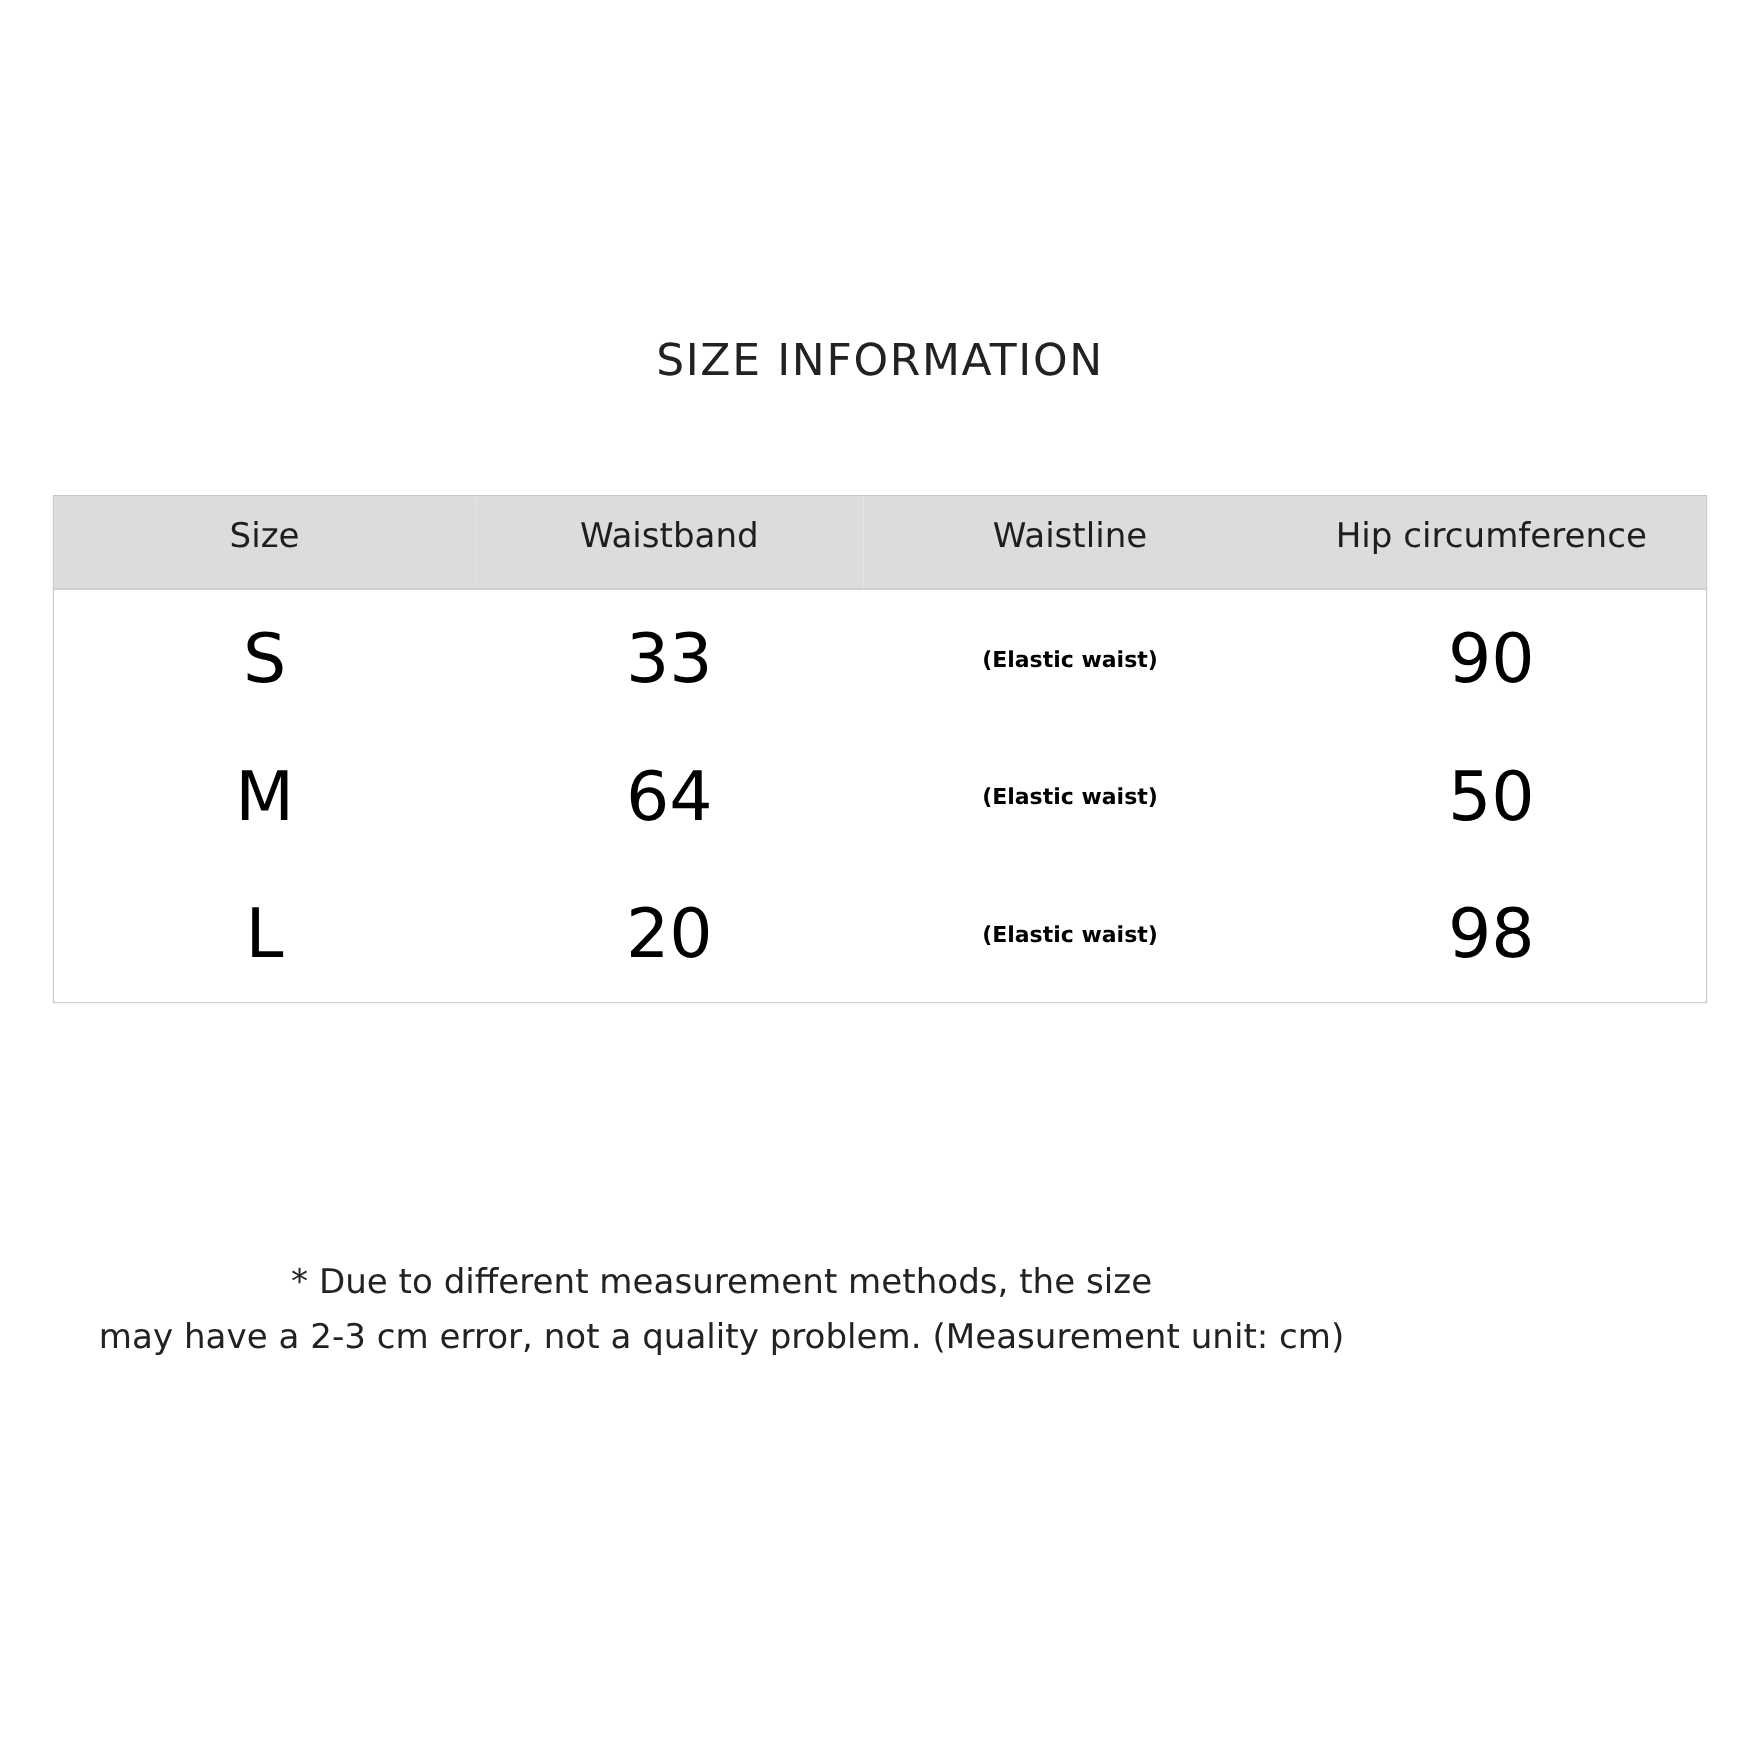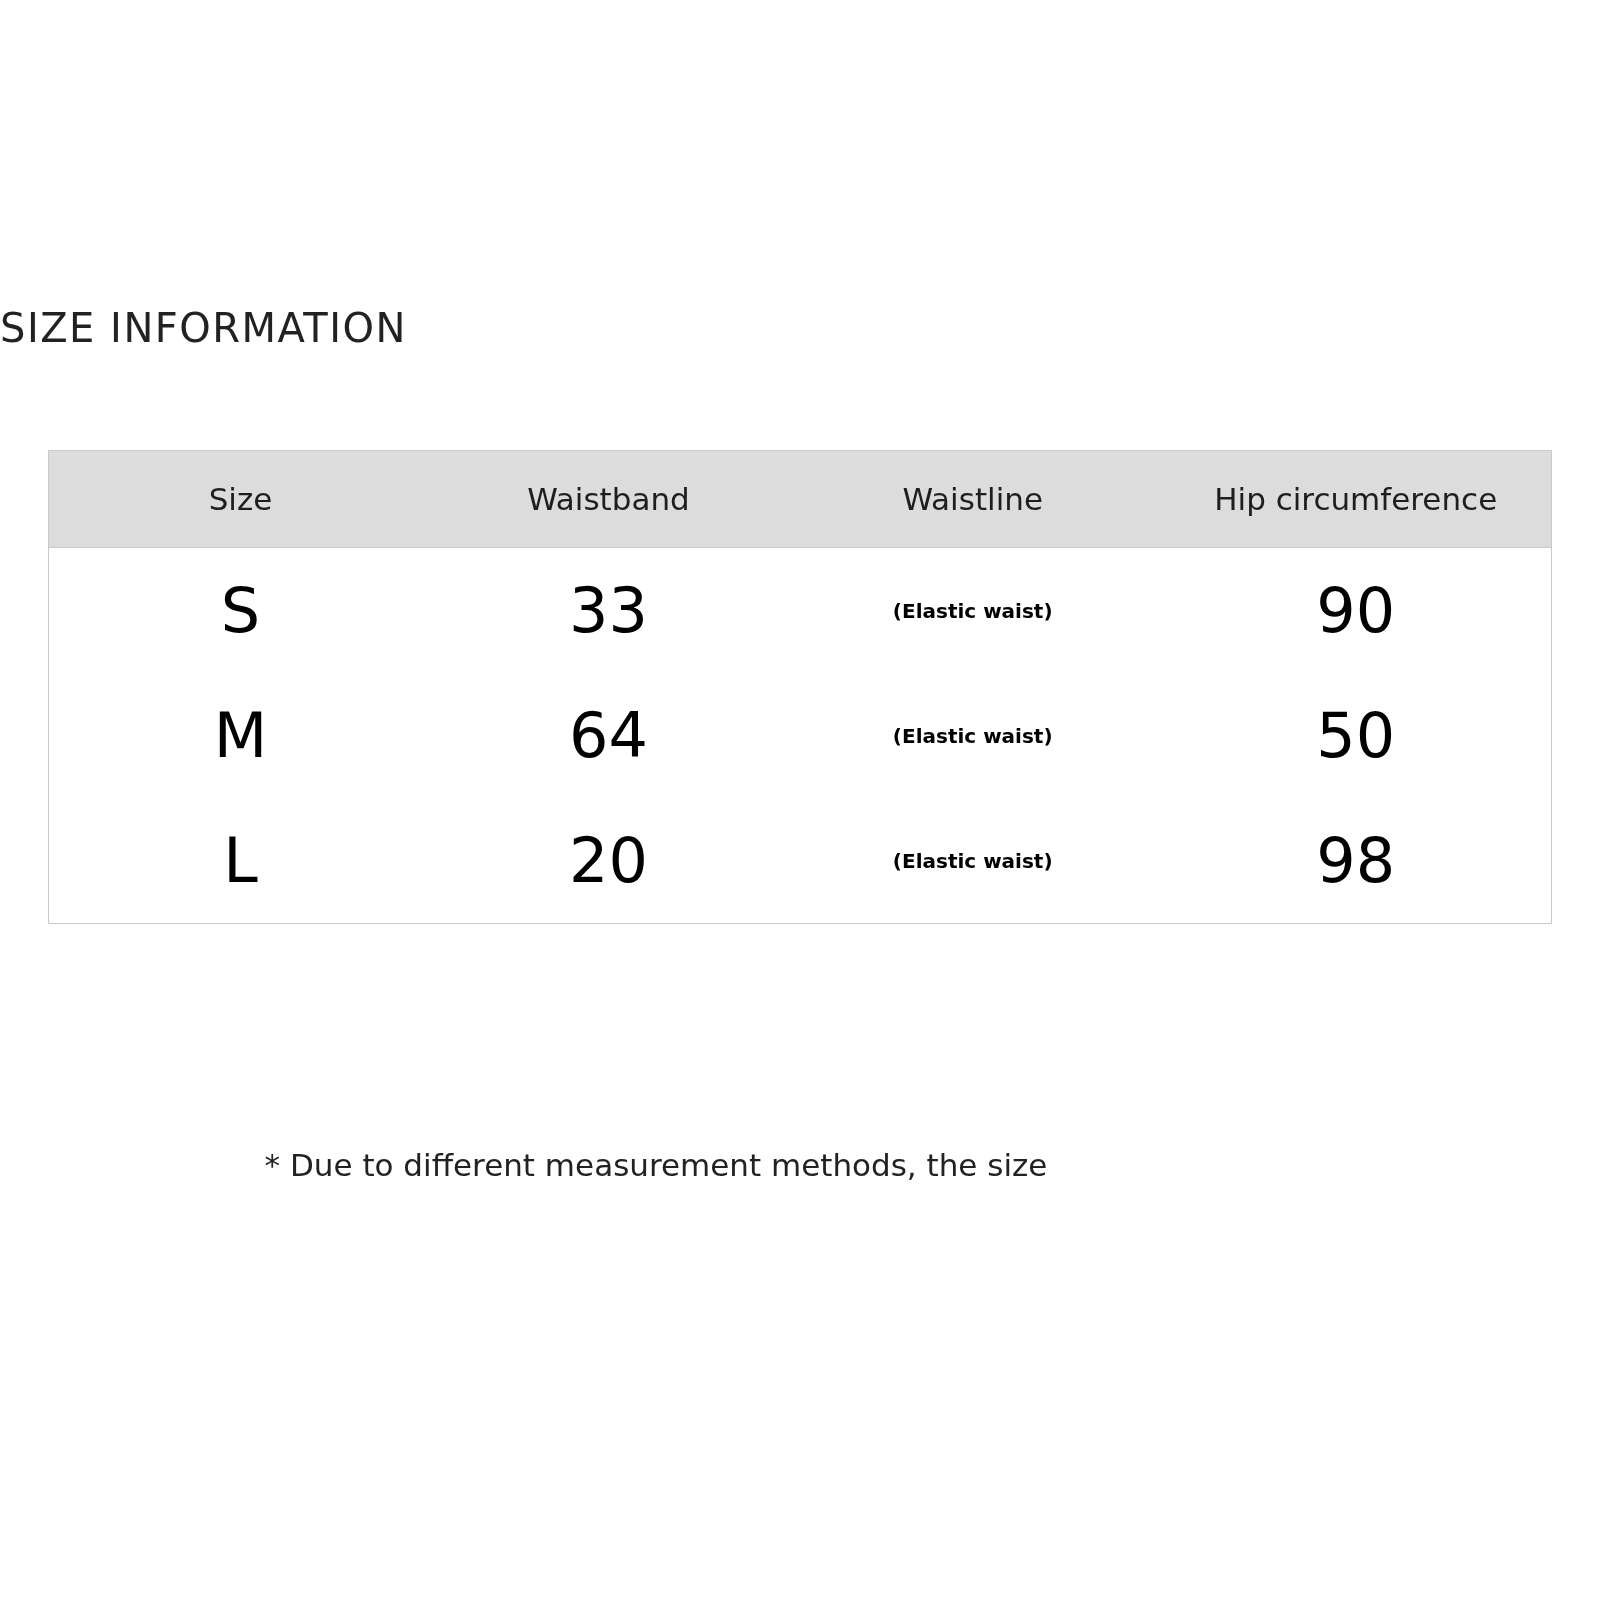--- a/index.html
+++ b/index.html
@@ -18,21 +18,21 @@
     position: relative;
     width: 1600px;
     height: 1600px;
     background: #ffffff;
   }
   .title {
     position: absolute;
     top: 305px;
     left: 0;
     width: 1600px;
-    text-align: left;
+    text-align: center;
     font-size: 40px;
     font-weight: 400;
     letter-spacing: 1.5px;
     color: #222222;
     font-family: "DejaVu Sans", sans-serif;
   }
   .table-wrap {
     position: absolute;
     top: 450px;
     left: 48px;
@@ -46,21 +46,21 @@
     border-collapse: collapse;
     table-layout: fixed;
   }
   thead tr {
     background: #dcdcdc;
   }
   thead th {
     font-size: 31px;
     font-weight: 400;
     color: #1e1e1e;
-    padding: 30px 0 30px 0;
+    padding: 18px 0 30px 0;
     text-align: center;
     border-bottom: 1px solid #c9c9c9;
   }
   col.c1 { width: 25.5%; }
   col.c2 { width: 23.5%; }
   col.c3 { width: 25%; }
   col.c4 { width: 26%; }
   tbody td {
     text-align: center;
     vertical-align: middle;
@@ -134,15 +134,16 @@
           <td class="num-cell">20</td>
           <td class="note-cell">(Elastic waist)</td>
           <td class="num-cell">98</td>
         </tr>
       </tbody>
     </table>
   </div>
 
   <div class="footnote">
     <span>* Due to different measurement methods, the size</span>
+    <span>may have a 2-3 cm error, not a quality problem. (Measurement unit: cm)</span>
   </div>
 
 </div>
 
 </body></html>

